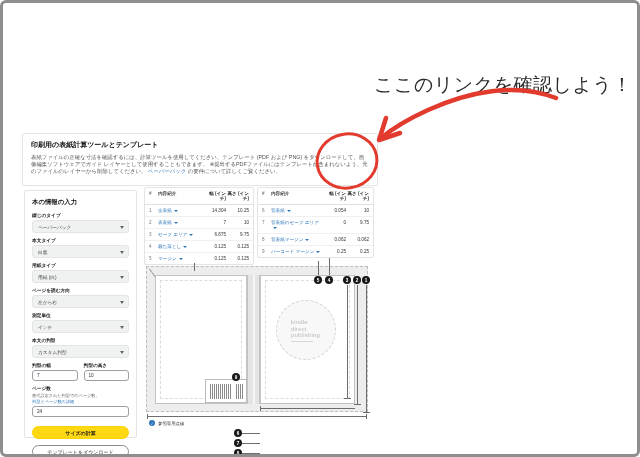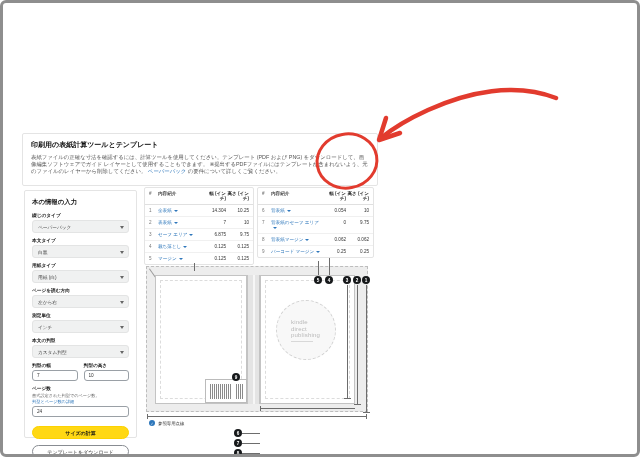--- a/index.html
+++ b/index.html
@@ -82,20 +82,21 @@
     display:flex;align-items:center;justify-content:center;}
   .info-dot::after{content:"i";font-style:italic;}
   .legend-text{font-size:4.4px;color:#333;}
 </style>
 </head>
 <body>
 
 <div class="stage">
   <div class="frame"></div>
 
+  <div class="annotation">ここのリンクを確認しよう！</div>
   <svg class="overlay" width="640" height="457" viewBox="0 0 640 457">
     <path d="M 556 98 C 515 82 468 92 428 110 C 406 120 392 129 381 138" fill="none" stroke="#e23b2e" stroke-width="4.5" stroke-linecap="round"></path>
     <path d="M 379 140 L 386 118 M 379 140 L 400 133" fill="none" stroke="#e23b2e" stroke-width="4.5" stroke-linecap="round"></path>
     <ellipse cx="347" cy="161" rx="30" ry="27" transform="rotate(-10 347 161)" fill="none" stroke="#e23b2e" stroke-width="3"></ellipse>
   </svg>
 
   <div class="shot">
 
     <div class="card header-card">
       <div class="hc-title">印刷用の表紙計算ツールとテンプレート</div>

